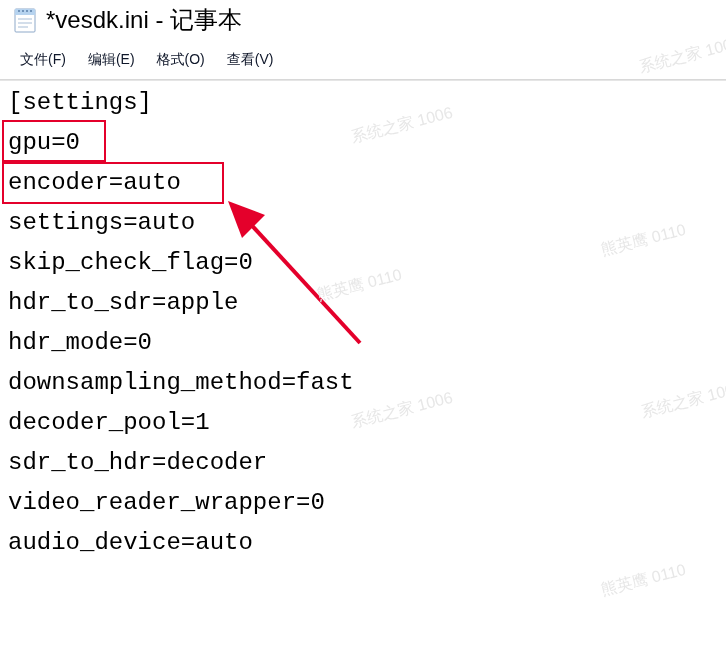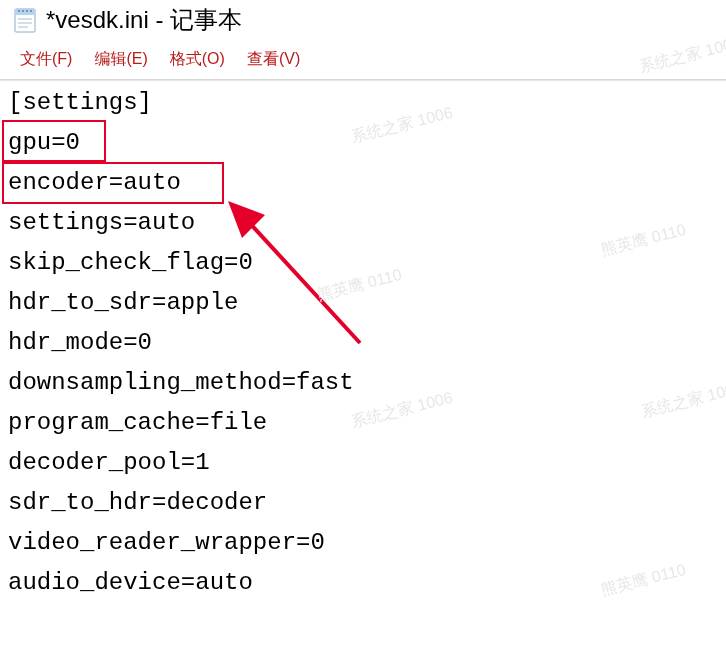--- a/index.html
+++ b/index.html
@@ -12,21 +12,21 @@
       height:40px; display:flex; align-items:center; padding:0 8px 0 14px;
       background:#fff;
     }
     .notepad-icon { width:22px; height:26px; margin-right:10px; flex-shrink:0; }
     .title-text { font-size:24px; color:#000; white-space:nowrap; }
     .menu-bar {
       height:40px; display:flex; align-items:center; padding:0 12px;
       background:#fff; border-bottom:1px solid #d8d8d8;
     }
     .menu-item {
-      font-size:16px; color:#b91c1c; padding:3px 8px; margin-right:6px;
+      font-size:14px; color:#0f172a; padding:3px 8px; margin-right:6px;
       cursor:pointer; white-space:nowrap;
     }
     .editor {
       padding:2px 8px;
       font-family:Consolas,"Courier New",monospace;
       font-size:24px; line-height:40px; color:#000;
       position:relative; border-top:1px solid #e5e5e5;
     }
     .line { white-space:pre; }
     .hl-box {
@@ -69,21 +69,20 @@
 
 <div class="editor">
   <div class="line">[settings]</div>
   <div class="line">gpu=0</div>
   <div class="line">encoder=auto</div>
   <div class="line">settings=auto</div>
   <div class="line">skip_check_flag=0</div>
   <div class="line">hdr_to_sdr=apple</div>
   <div class="line">hdr_mode=0</div>
   <div class="line">downsampling_method=fast</div>
-  <div class="line">program_cache=file</div>
   <div class="line">decoder_pool=1</div>
   <div class="line">sdr_to_hdr=decoder</div>
   <div class="line">video_reader_wrapper=0</div>
   <div class="line">audio_device=auto</div>
 
   <div class="hl-box" style="left:2px; top:39px; width:104px; height:42px;"></div>
   <div class="hl-box" style="left:2px; top:81px; width:222px; height:42px;"></div>
 
   <svg class="arrow-overlay" style="left:220px; top:112px;" width="160" height="160" viewBox="0 0 160 160">
     <line x1="140" y1="150" x2="25" y2="25" stroke="#e4002b" stroke-width="4"></line>

